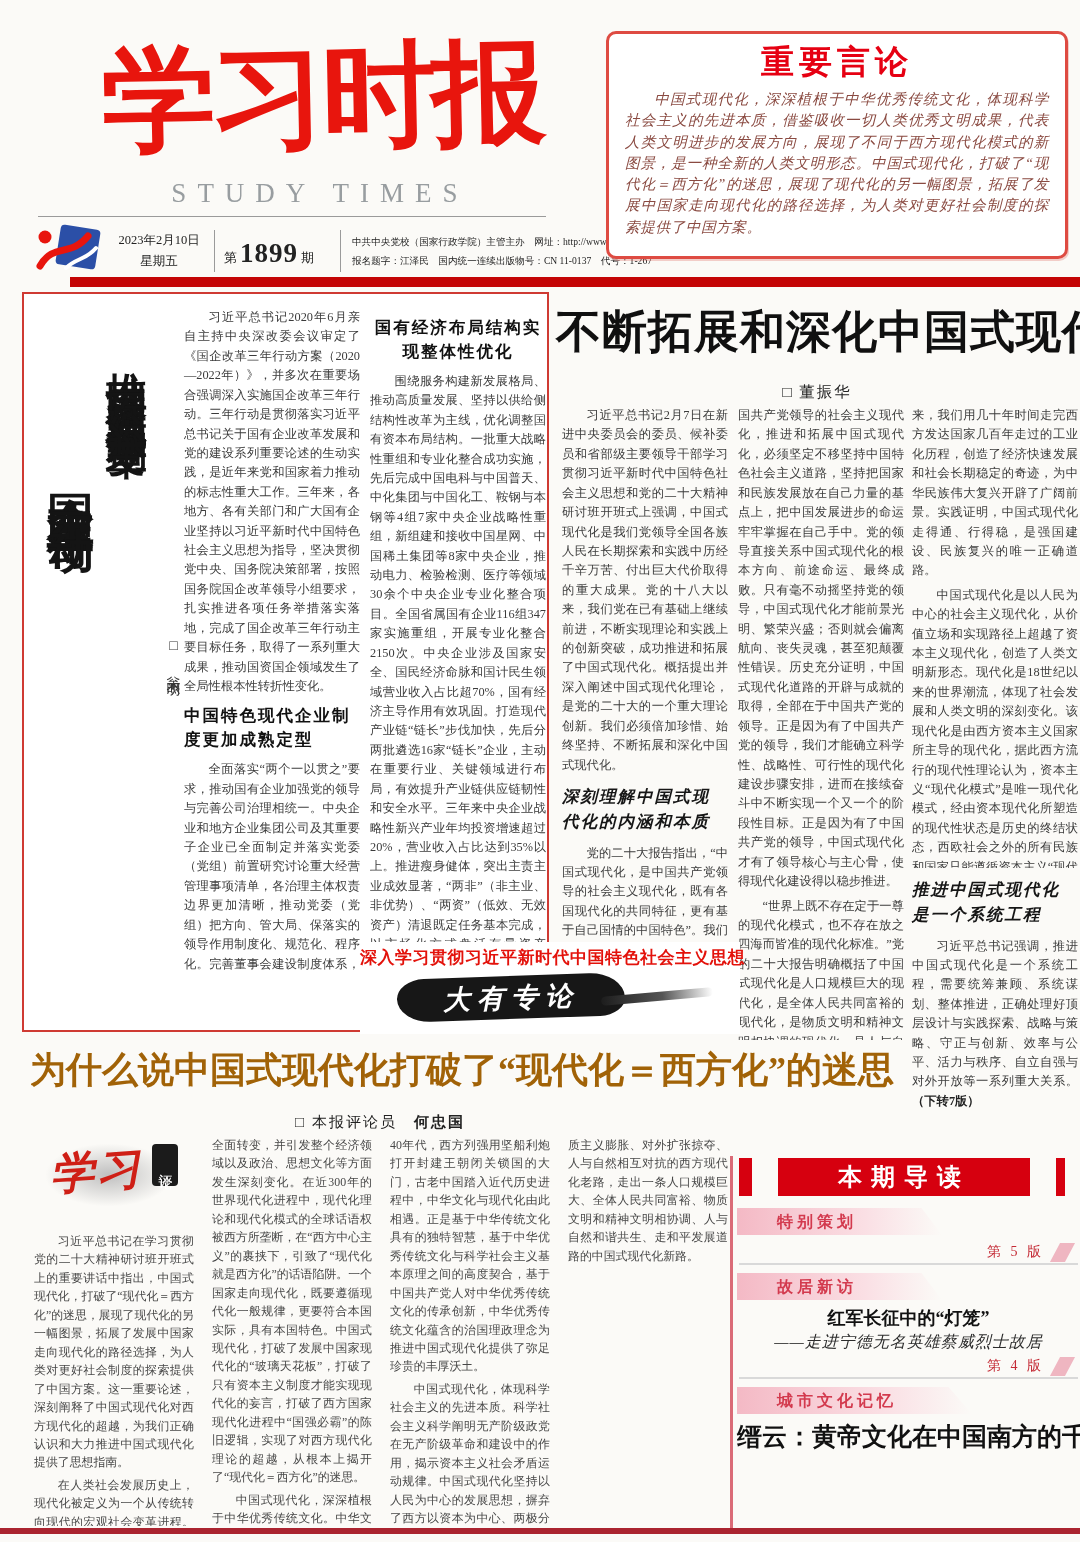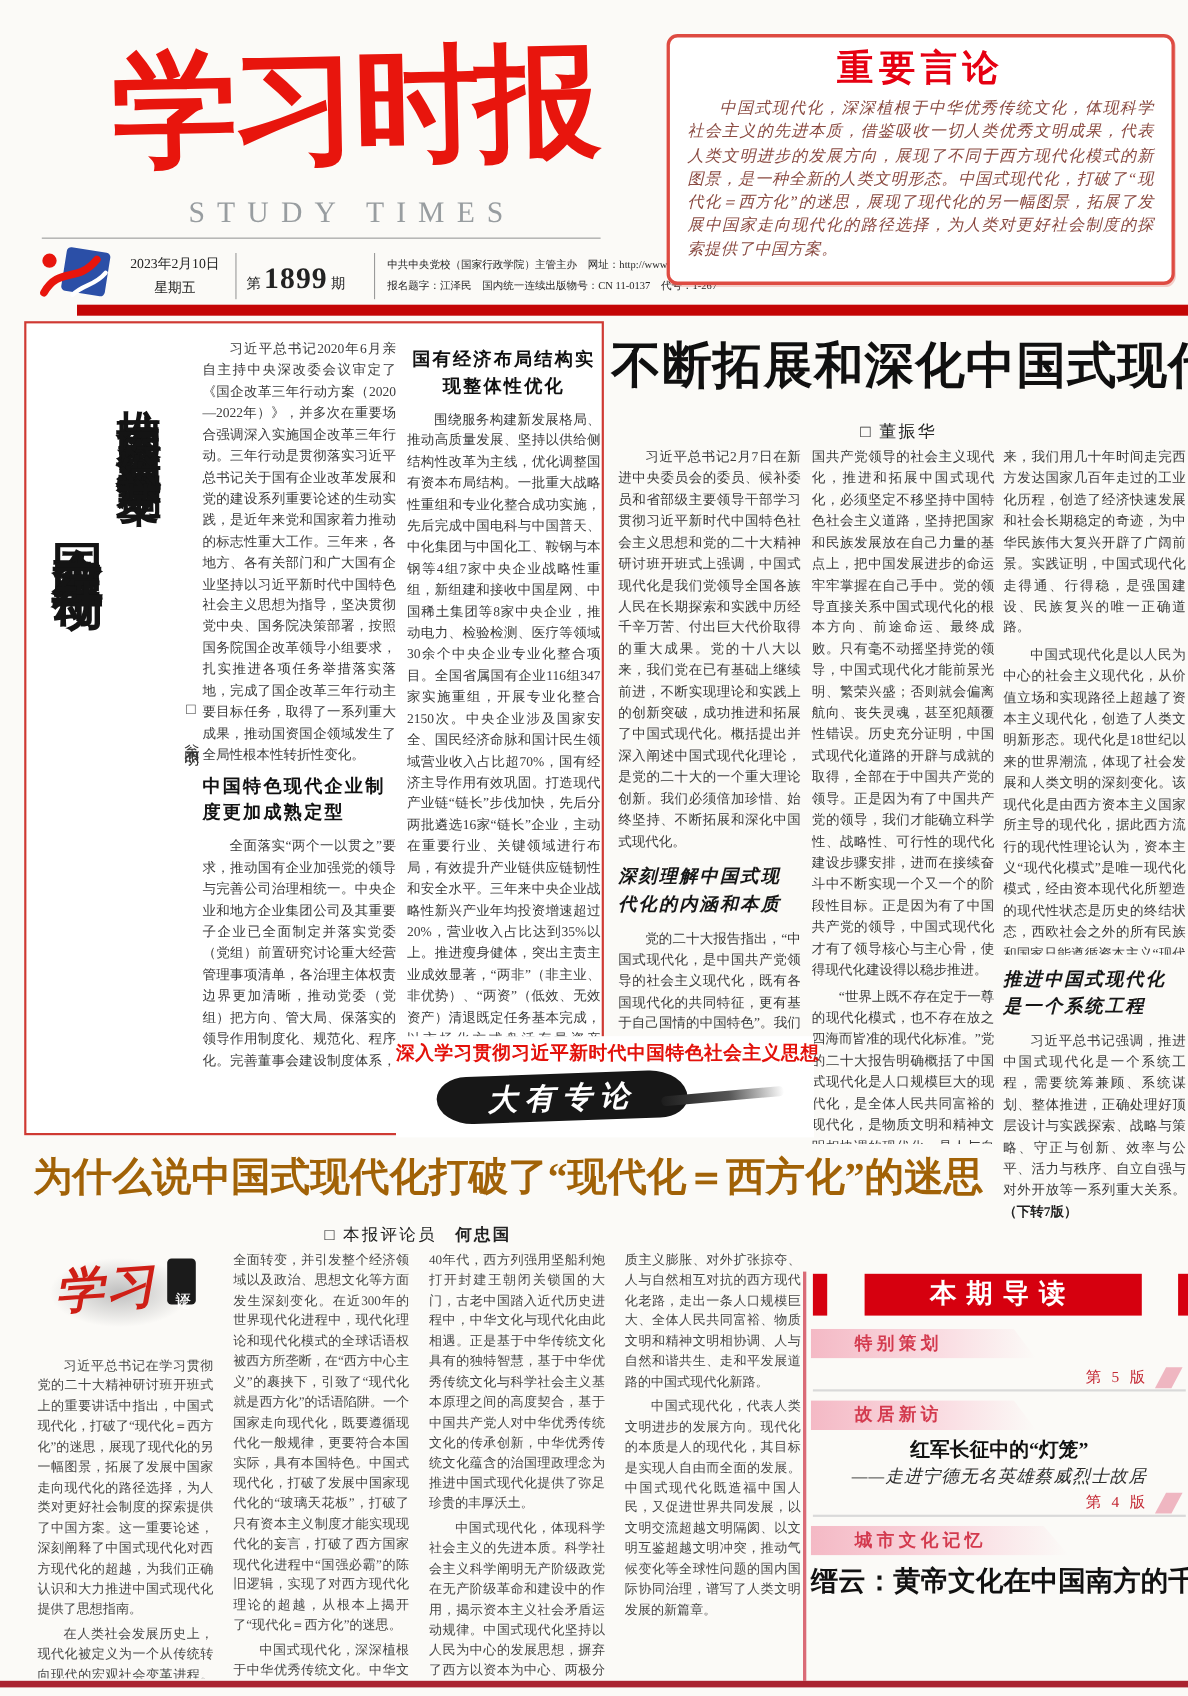--- a/index.html
+++ b/index.html
@@ -73,21 +73,21 @@
   .b-body p { margin:0 0 4px; }
 
   .xstamp { position:relative; width:158px; height:90px; margin-bottom:6px; }
   .xstamp-ink { position:absolute; left:0; top:2px; width:150px; height:74px; background:radial-gradient(closest-side,#bfbfbf,rgba(190,190,190,0) 85%); border-radius:50%; }
   .xstamp-main { position:absolute; left:16px; top:6px; font-size:44px; font-weight:900; font-style:italic; color:#cf1f16; letter-spacing:2px; transform:rotate(-4deg); }
   .xstamp-seal { position:absolute; left:118px; top:8px; width:26px; height:42px; background:#1b1b1b; border-radius:4px; color:#fff; writing-mode:vertical-rl; text-align:center; font-size:14px; letter-spacing:2px; line-height:26px; }
 
   
   .digest { left:737px; top:1156px; width:343px; height:372px; }
   .digest::before { content:""; position:absolute; left:-7px; top:0; width:3px; height:100%; background:#da6b77; }
-  .dheader { display:flex; align-items:center; gap:8px; margin:2px 0 12px 2px;justify-content:space-between; }
+  .dheader { display:flex; align-items:center; gap:26px; margin:2px 0 12px 2px; }
   .dbar { width:13px; height:38px; background:#d6000f; }
   .dmain { width:252px; height:38px; background:#d6000f; color:#fff; font-size:24px; font-weight:700; letter-spacing:9px; text-align:center; line-height:38px; font-family:"Liberation Sans","DejaVu Sans",sans-serif; }
   .dbar2 { width:9px; height:38px; background:#d6000f; }
   .ribbon { width:205px; height:27px; line-height:27px; padding-left:40px; color:#d33a4e; font-weight:700; font-size:16px; letter-spacing:4px; background:linear-gradient(90deg,#f4b9c5 0%,#fadfe4 62%,rgba(250,223,228,0) 100%); clip-path:polygon(0 0,90% 0,100% 100%,0 100%); margin-bottom:6px; font-family:"Liberation Sans","DejaVu Sans",sans-serif; }
   .dtitle1 { text-align:center; font-size:23.5px; font-weight:900; line-height:1.35; color:#111; font-family:"Liberation Sans","DejaVu Sans",sans-serif; margin:2px 4px 4px; }
   .dtitle2 { text-align:center; font-size:18px; font-weight:900; color:#111; margin:4px 0 2px; }
   .dsub2 { text-align:center; font-size:16px; font-style:italic; color:#2c2c2c; letter-spacing:1px; margin-bottom:2px; }
   .dtitle3 { text-align:center; font-size:25px; font-weight:900; color:#111; margin:4px 0 2px; white-space:nowrap; }
   .tagrow { position:relative; height:24px; border-bottom:2px solid #d9d9d9; margin:0 2px 8px; }
   .tag { position:absolute; right:34px; top:2px; color:#c42a35; font-size:14px; letter-spacing:3px; }
@@ -204,21 +204,20 @@
     <div class="bc bc2 clip b-body">
       <p>全面转变，并引发整个经济领域以及政治、思想文化等方面发生深刻变化。在近300年的世界现代化进程中，现代化理论和现代化模式的全球话语权被西方所垄断，在“西方中心主义”的裹挟下，引致了“现代化就是西方化”的话语陷阱。一个国家走向现代化，既要遵循现代化一般规律，更要符合本国实际，具有本国特色。中国式现代化，打破了发展中国家现代化的“玻璃天花板”，打破了只有资本主义制度才能实现现代化的妄言，打破了西方国家现代化进程中“国强必霸”的陈旧逻辑，实现了对西方现代化理论的超越，从根本上揭开了“现代化＝西方化”的迷思。</p>
       <p class="indent">中国式现代化，深深植根于中华优秀传统文化。中华文明源远流长，在漫长历史进程中孕育了独特的宇宙观、天下观、社会观、道德观。19世纪</p>
     </div>
     <div class="bc bc3 clip b-body">
       <p>40年代，西方列强用坚船利炮打开封建王朝闭关锁国的大门，古老中国踏入近代历史进程中，中华文化与现代化由此相遇。正是基于中华传统文化具有的独特智慧，基于中华优秀传统文化与科学社会主义基本原理之间的高度契合，基于中国共产党人对中华优秀传统文化的传承创新，中华优秀传统文化蕴含的治国理政理念为推进中国式现代化提供了弥足珍贵的丰厚沃土。</p>
       <p class="indent">中国式现代化，体现科学社会主义的先进本质。科学社会主义科学阐明无产阶级政党在无产阶级革命和建设中的作用，揭示资本主义社会矛盾运动规律。中国式现代化坚持以人民为中心的发展思想，摒弃了西方以资本为中心、两极分化、物</p>
     </div>
     <div class="bc bc4 clip b-body">
       <p>质主义膨胀、对外扩张掠夺、人与自然相互对抗的西方现代化老路，走出一条人口规模巨大、全体人民共同富裕、物质文明和精神文明相协调、人与自然和谐共生、走和平发展道路的中国式现代化新路。</p>
-      <p class="indent">中国式现代化，代表人类文明进步的发展方向。现代化的本质是人的现代化，其目标是实现人自由而全面的发展。中国式现代化既造福中国人民，又促进世界共同发展，以文明交流超越文明隔阂、以文明互鉴超越文明冲突，推动气候变化等全球性问题的国内国际协同治理，谱写了人类文明发展的新篇章。</p>
     </div>
   </div>
 </div>
 
 <div class="abs digest">
   <div class="dheader">
     <div class="dbar"></div>
     <div class="dmain">本期导读</div>
     <div class="dbar2"></div>
   </div>

